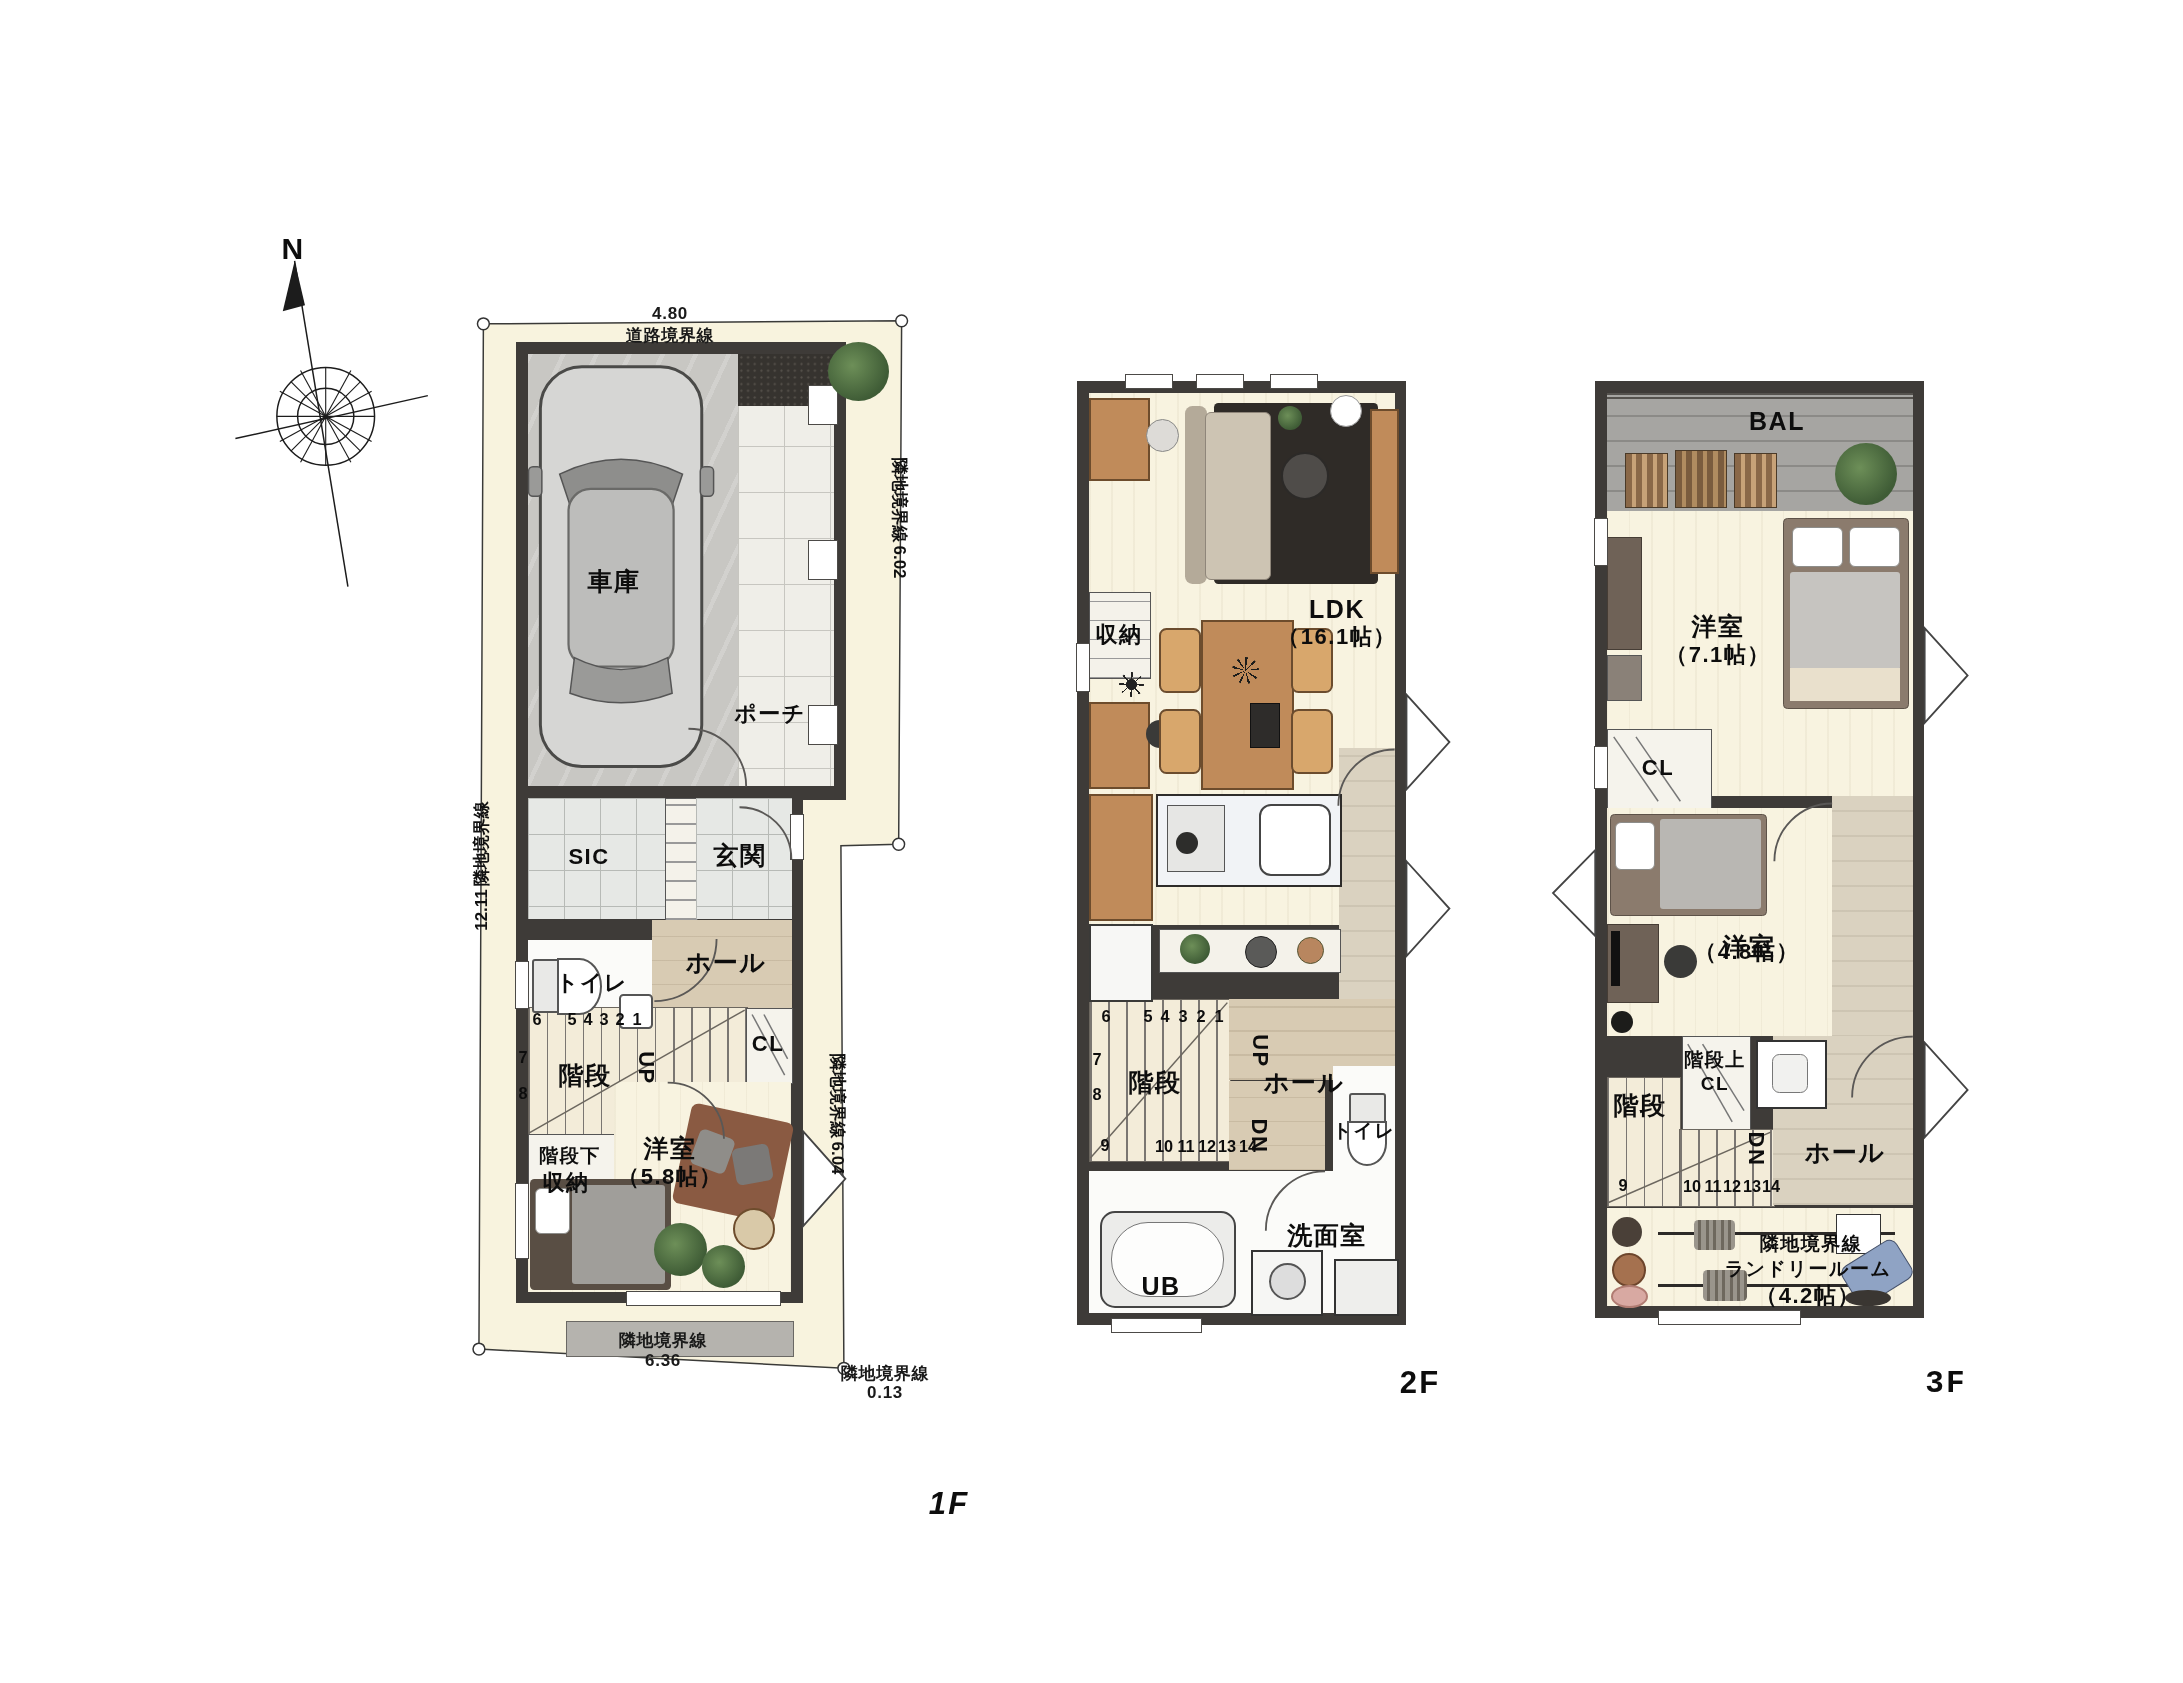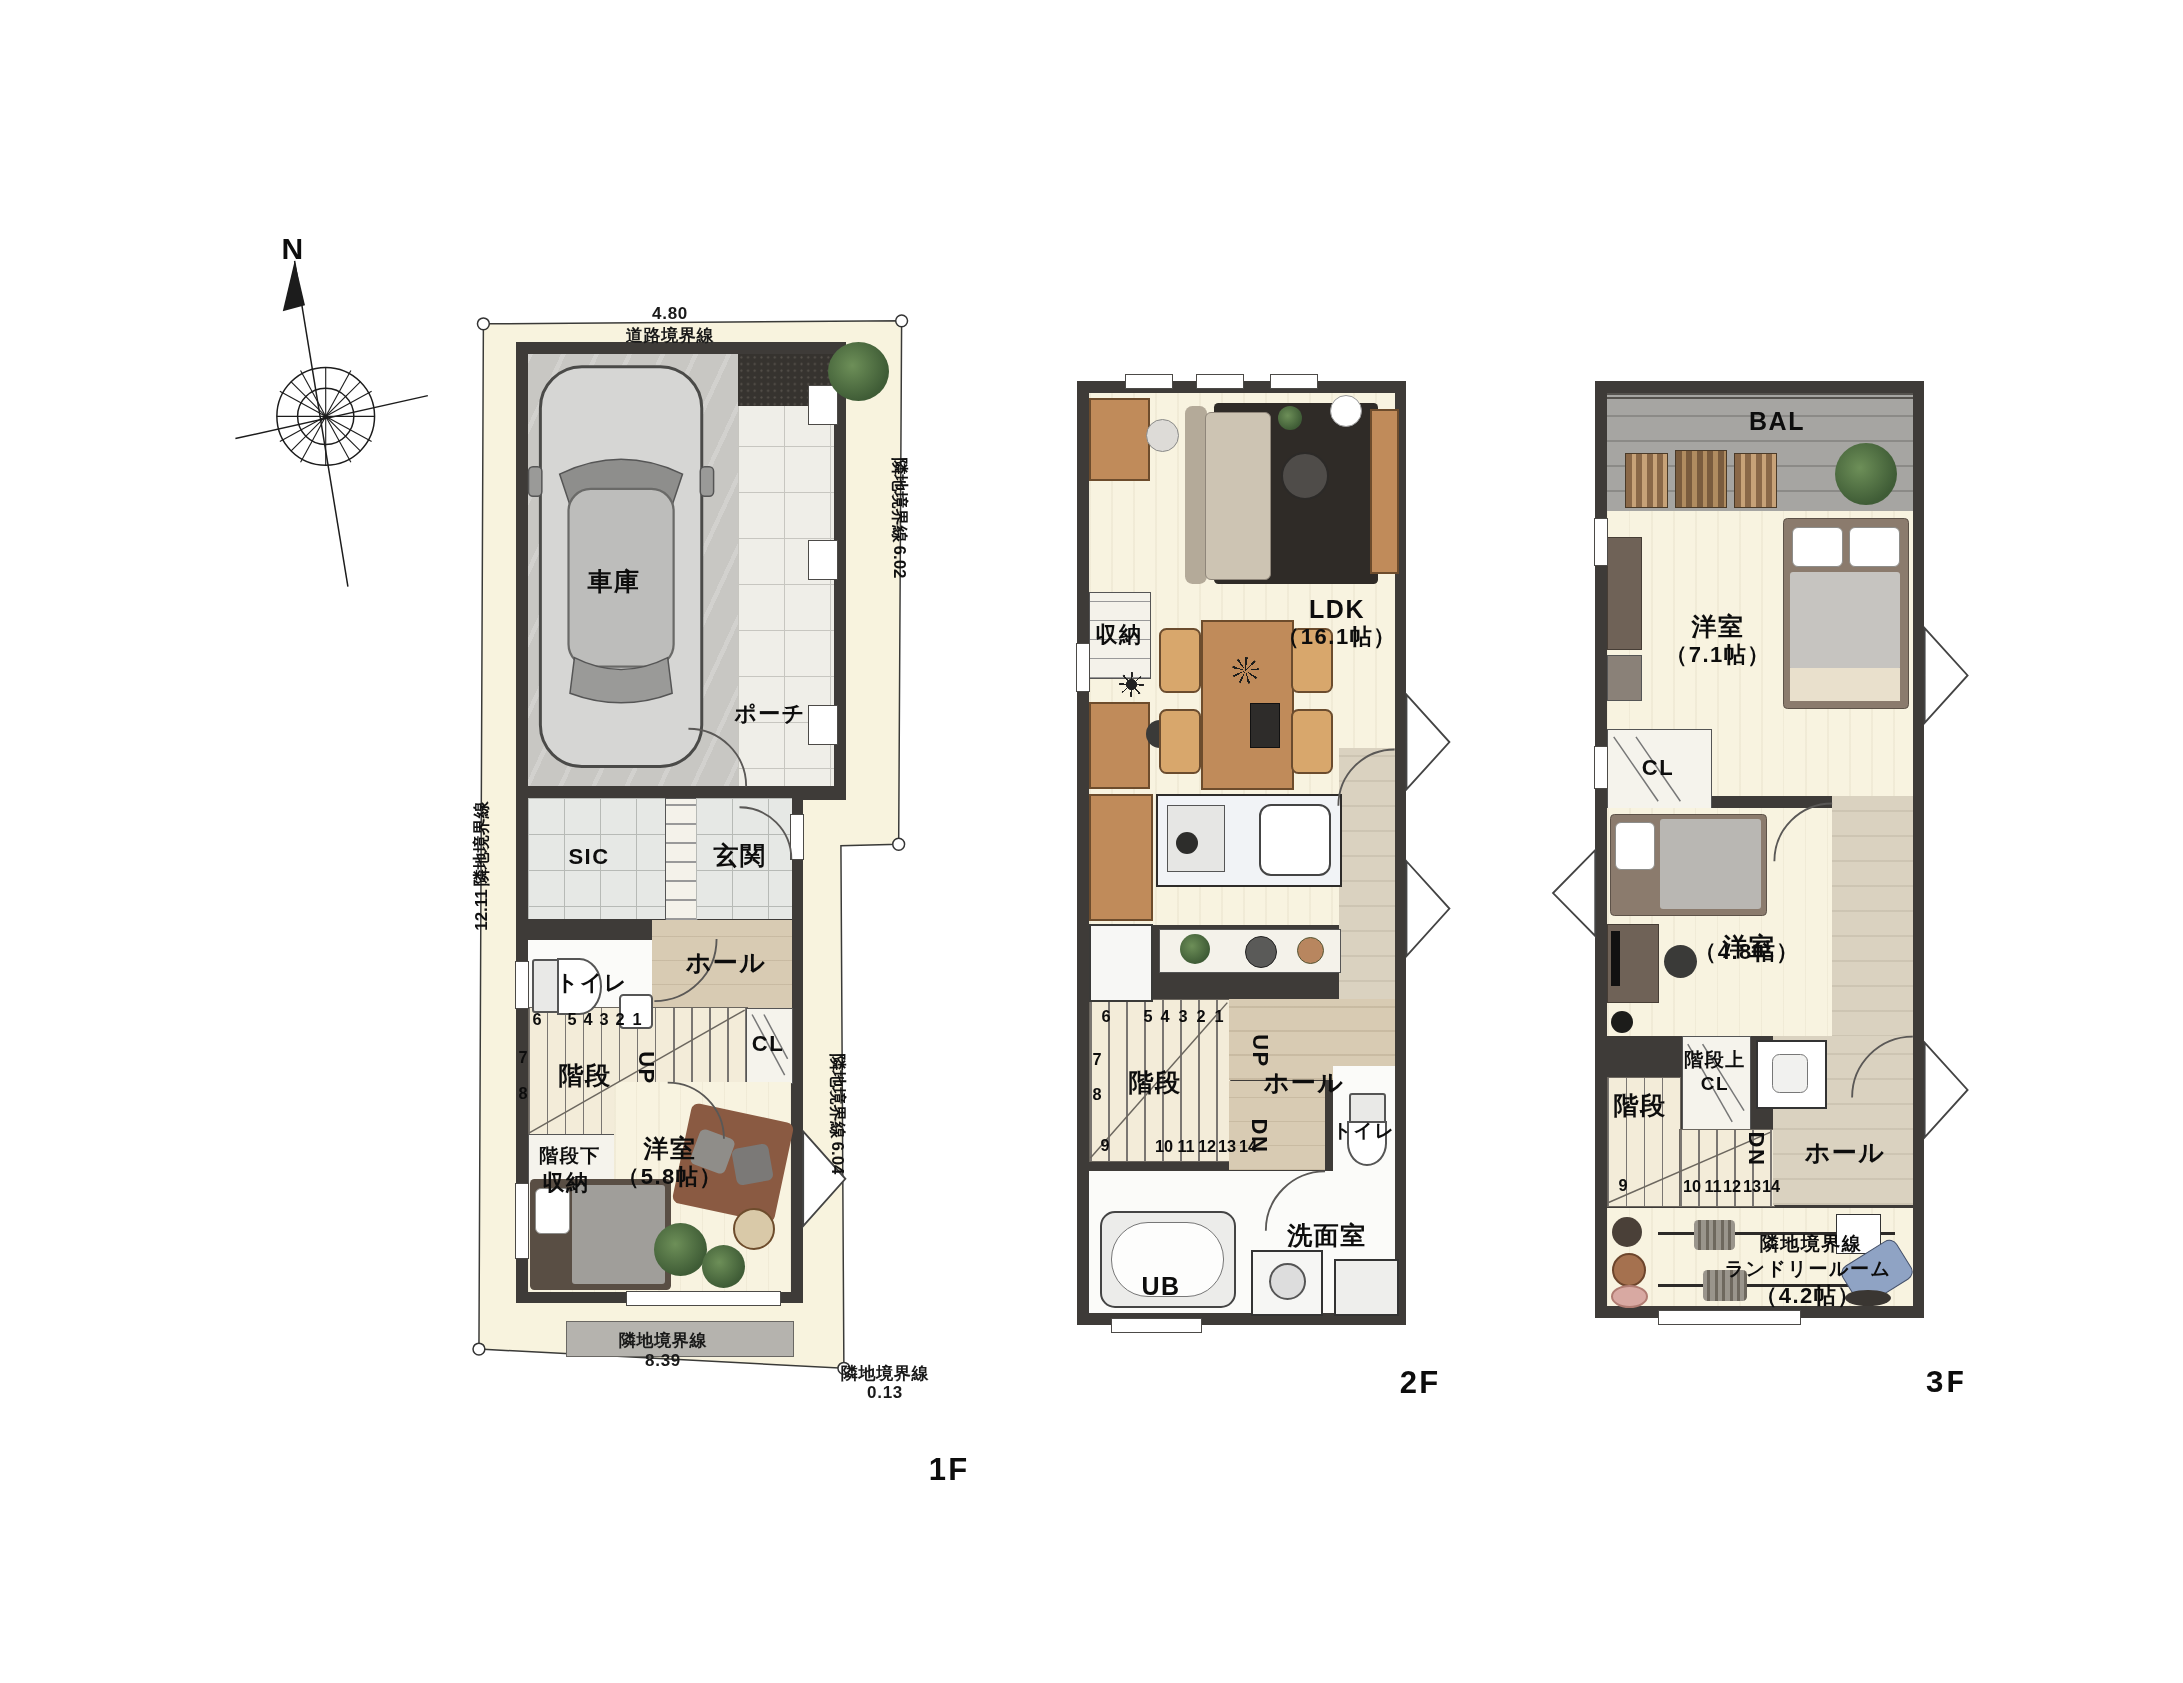--- a/index.html
+++ b/index.html
@@ -267,21 +267,21 @@
   </div>
   <div class="vert" style="left:899px;top:518px;">
     <span>隣地境界線</span>
     <span>6.02</span>
   </div>
   <div class="vert" style="left:837px;top:1114px;">
     <span>隣地境界線</span>
     <span>6.04</span>
   </div>
   <span class="lbl dim" style="left:663px;top:1340px;">隣地境界線</span>
-  <span class="lbl dim" style="left:663px;top:1361px;">8.39</span>
+  <span class="lbl dim" style="left:663px;top:1361px;">6.36</span>
   <span class="lbl dim" style="left:885px;top:1373px;">隣地境界線</span>
   <span class="lbl dim" style="left:885px;top:1393px;">0.13</span>
 
   <span class="lbl" style="left:614px;top:581px;">車庫</span>
   <span class="lbl md" style="left:770px;top:714px;">ポーチ</span>
   <span class="lbl md" style="left:589px;top:857px;">SIC</span>
   <span class="lbl" style="left:740px;top:855px;">玄関</span>
   <span class="lbl md" style="left:592px;top:983px;">トイレ</span>
   <span class="lbl" style="left:726px;top:962px;">ホール</span>
   <span class="lbl" style="left:585px;top:1075px;">階段</span>
@@ -292,21 +292,21 @@
   <span class="lbl md" style="left:670px;top:1177px;">（5.8帖）</span>
   <span class="lbl num" style="left:537px;top:1019px;">6</span>
   <span class="lbl num" style="left:572px;top:1019px;">5</span>
   <span class="lbl num" style="left:588px;top:1019px;">4</span>
   <span class="lbl num" style="left:604px;top:1019px;">3</span>
   <span class="lbl num" style="left:620px;top:1019px;">2</span>
   <span class="lbl num" style="left:637px;top:1019px;">1</span>
   <span class="lbl num" style="left:523px;top:1057px;">7</span>
   <span class="lbl num" style="left:523px;top:1093px;">8</span>
   <span class="lbl md rot" style="left:646px;top:1068px;">UP</span>
-  <span class="lbl floorlbl" style="left:949px;top:1470px;">1F</span>
+  <span class="lbl floorlbl" style="left:949px;top:1504px;font-style:italic;">1F</span>
 
   <span class="lbl md" style="left:1119px;top:635px;">収納</span>
   <span class="lbl" style="left:1337px;top:609px;">LDK</span>
   <span class="lbl md" style="left:1337px;top:637px;">（16.1帖）</span>
   <span class="lbl" style="left:1155px;top:1082px;">階段</span>
   <span class="lbl" style="left:1304px;top:1082px;">ホール</span>
   <span class="lbl sm" style="left:1364px;top:1131px;">トイレ</span>
   <span class="lbl" style="left:1161px;top:1257px;margin-top:29px;">UB</span>
   <span class="lbl" style="left:1327px;top:1235px;">洗面室</span>
   <span class="lbl num" style="left:1106px;top:1016px;">6</span>

